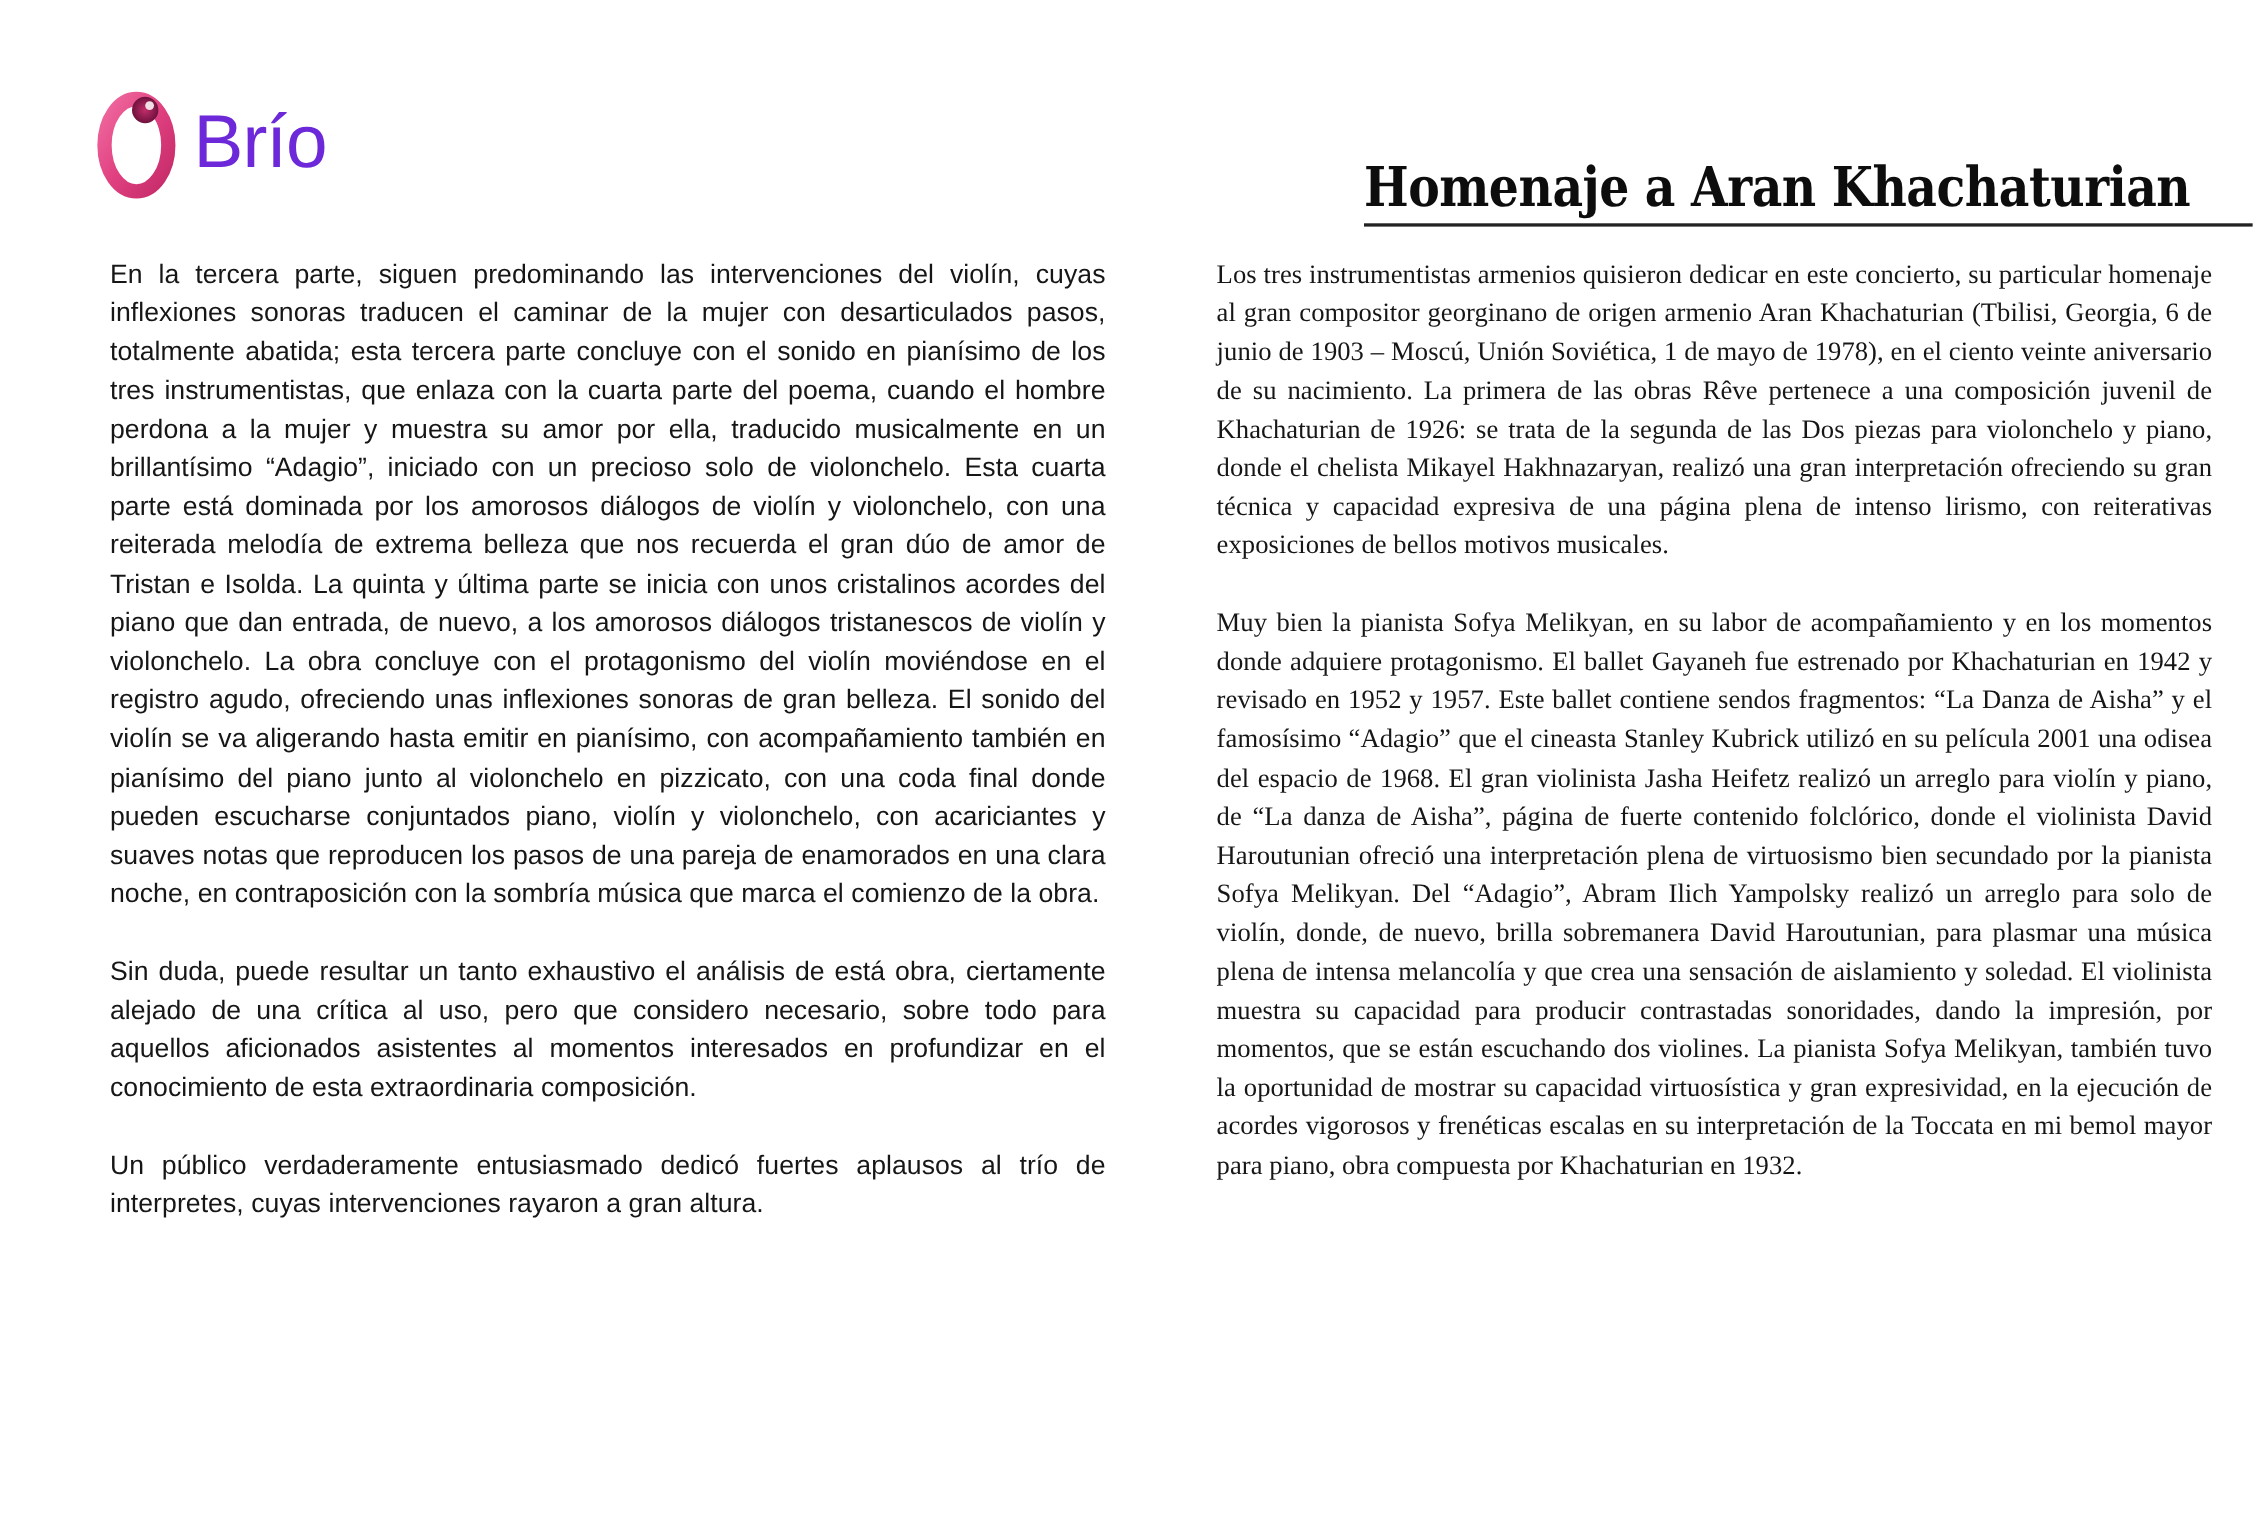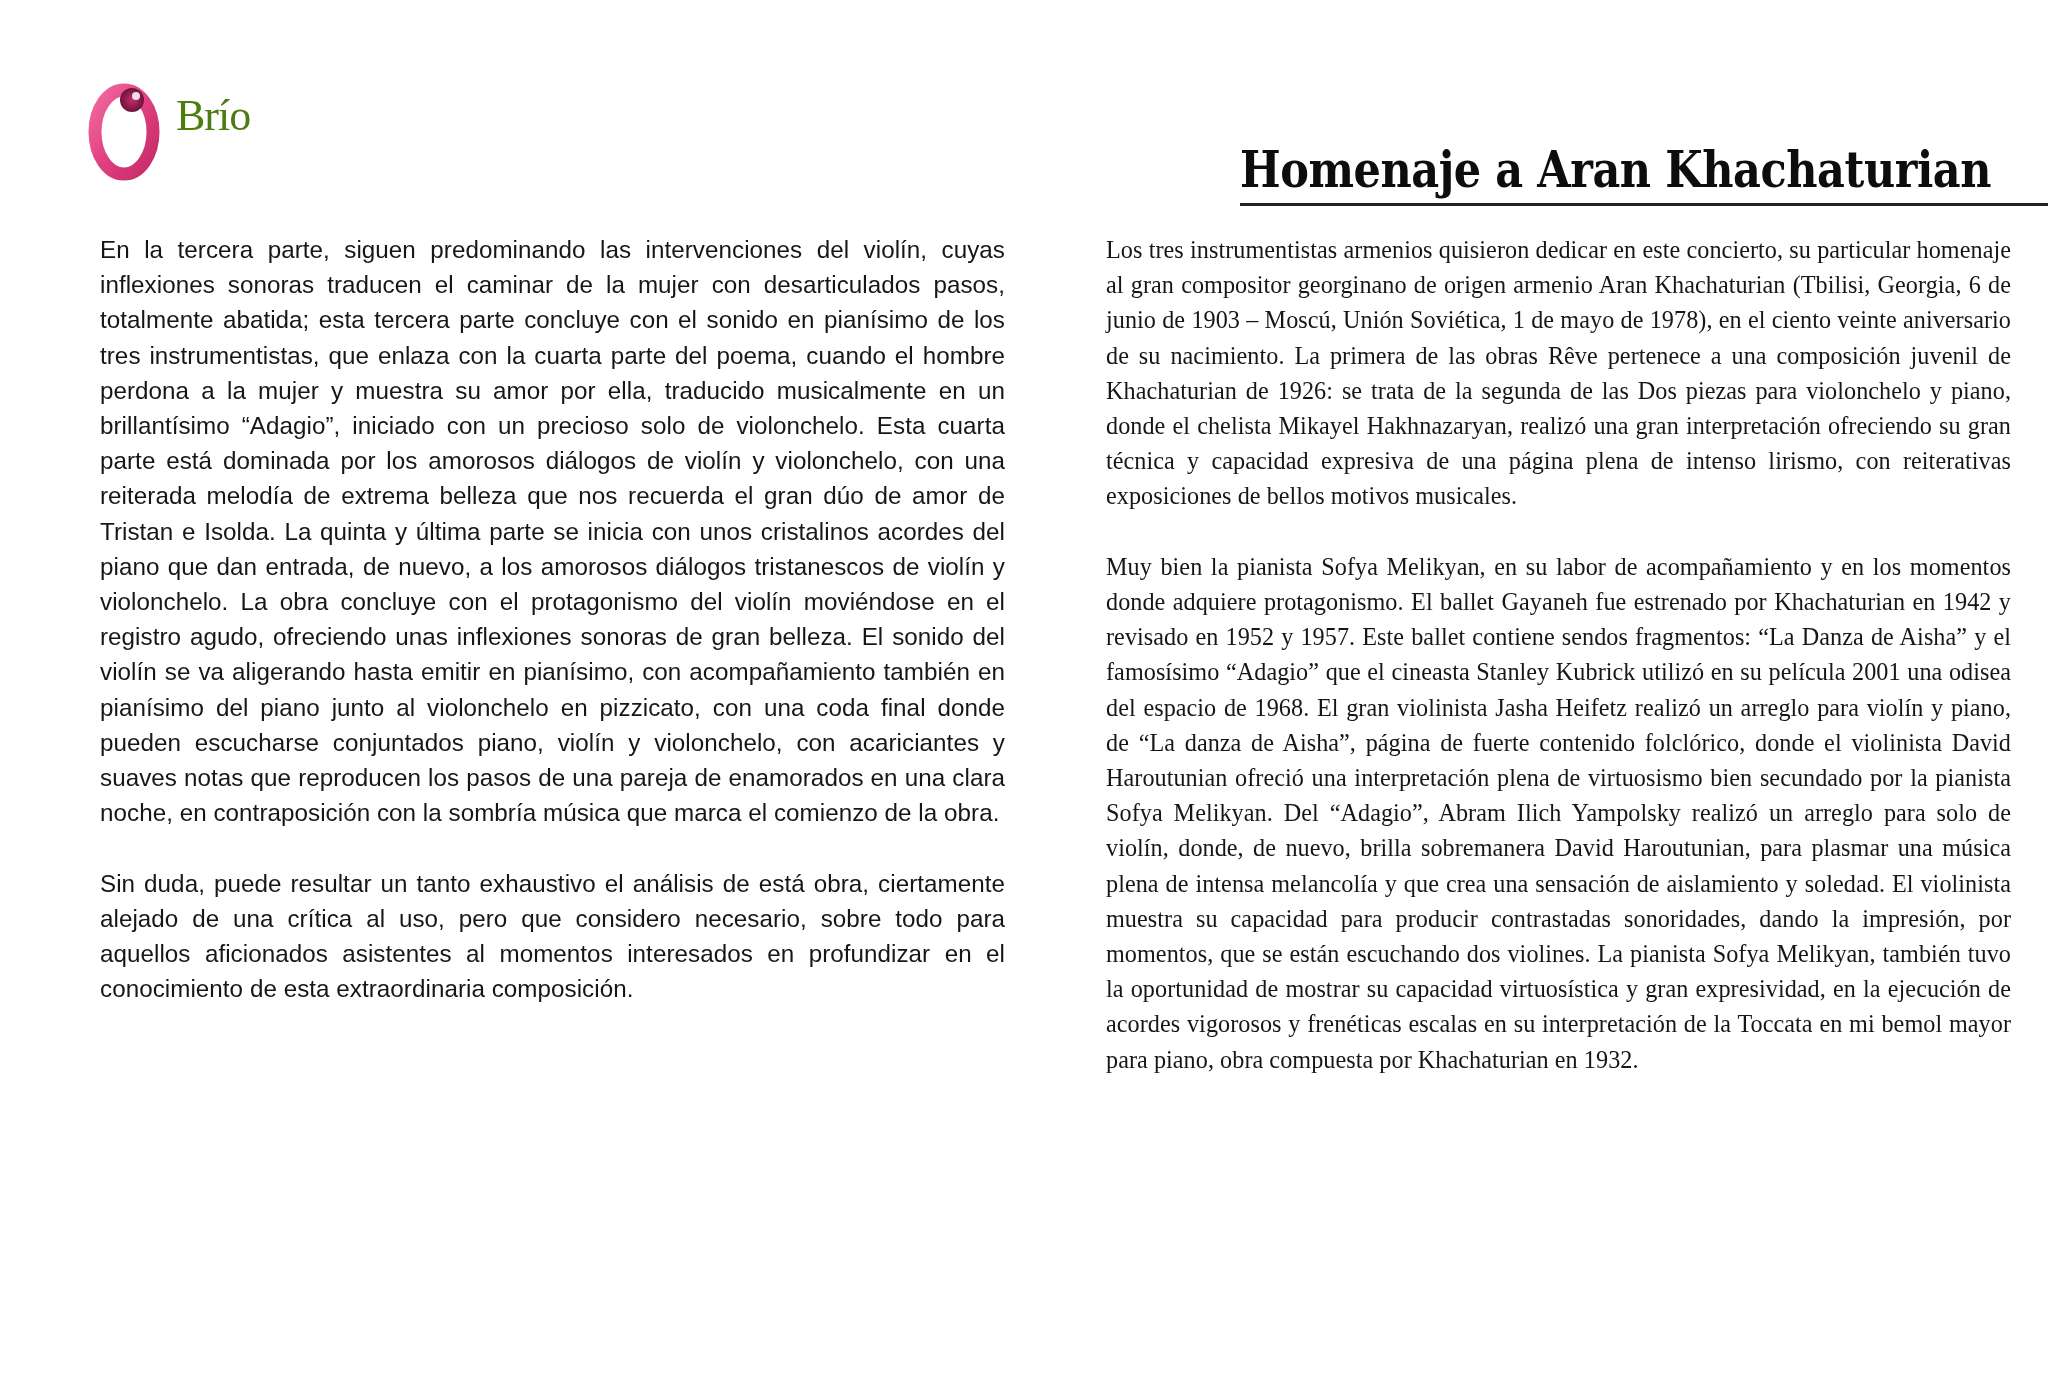--- a/index.html
+++ b/index.html
@@ -20,23 +20,23 @@
       left: 84px;
       top: 76px;
       width: 220px;
       height: 110px;
     }
     .logo svg { display: block; }
     .logo-text {
       position: absolute;
       left: 92px;
       top: 14px;
-      font-family: Liberation Serif, serif;
-      font-size: 44px;
-      color: #4d7c0f;
+      font-family: Liberation Sans, sans-serif;
+      font-size: 68px;
+      color: #6d28d9;
       letter-spacing: -1px;
       font-weight: normal;
     }
     .title-wrap {
       position: absolute;
       left: 1240px;
       top: 140px;
       right: 0;
       height: 66px;
     }
@@ -105,18 +105,19 @@
 </div>
 
 <div class="title-wrap">
   <div class="title">Homenaje a Aran Khachaturian</div>
   <div class="title-rule"></div>
 </div>
 
 <div class="column col-left">
   <p>En la tercera parte, siguen predominando las intervenciones del violín, cuyas inflexiones sonoras traducen el caminar de la mujer con desarticulados pasos, totalmente abatida; esta tercera parte concluye con el sonido en pianísimo de los tres instrumentistas, que enlaza con la cuarta parte del poema, cuando el hombre perdona a la mujer y muestra su amor por ella, traducido musicalmente en un brillantísimo “Adagio”, iniciado con un precioso solo de violonchelo. Esta cuarta parte está dominada por los amorosos diálogos de violín y violonchelo, con una reiterada melodía de extrema belleza que nos recuerda el gran dúo de amor de Tristan e Isolda. La quinta y última parte se inicia con unos cristalinos acordes del piano que dan entrada, de nuevo, a los amorosos diálogos tristanescos de violín y violonchelo. La obra concluye con el protagonismo del violín moviéndose en el registro agudo, ofreciendo unas inflexiones sonoras de gran belleza. El sonido del violín se va aligerando hasta emitir en pianísimo, con acompañamiento también en pianísimo del piano junto al violonchelo en pizzicato, con una coda final donde pueden escucharse conjuntados piano, violín y violonchelo, con acariciantes y suaves notas que reproducen los pasos de una pareja de enamorados en una clara noche, en contraposición con la sombría música que marca el comienzo de la obra.</p>
   <p>Sin duda, puede resultar un tanto exhaustivo el análisis de está  obra, ciertamente alejado de una crítica al uso, pero que considero necesario, sobre todo para aquellos aficionados asistentes al momentos interesados en profundizar en el conocimiento de esta extraordinaria composición.</p>
+  <p>Un público verdaderamente entusiasmado dedicó fuertes aplausos al trío de interpretes, cuyas intervenciones rayaron a gran altura.</p>
 </div>
 
 <div class="column col-right">
   <p>Los tres instrumentistas armenios quisieron dedicar en este concierto, su particular homenaje al gran compositor georginano de origen armenio Aran Khachaturian (Tbilisi, Georgia, 6 de junio de 1903 – Moscú, Unión Soviética, 1 de mayo de 1978), en el ciento veinte aniversario de su nacimiento. La primera de las obras Rêve pertenece a una composición juvenil de Khachaturian de 1926: se trata de la segunda de las Dos piezas para violonchelo y piano, donde el chelista Mikayel Hakhnazaryan, realizó una gran interpretación ofreciendo su gran técnica y capacidad expresiva de una página plena de intenso lirismo, con reiterativas exposiciones de bellos motivos musicales.</p>
   <p>Muy bien la pianista Sofya Melikyan, en su labor de acompañamiento y en los momentos donde adquiere protagonismo. El ballet Gayaneh fue estrenado por Khachaturian en 1942 y revisado en 1952 y 1957. Este ballet contiene sendos fragmentos: “La Danza de Aisha” y el famosísimo “Adagio” que el cineasta Stanley Kubrick utilizó en su película 2001 una odisea del espacio de 1968. El gran violinista Jasha Heifetz realizó un arreglo para violín y piano, de “La danza de Aisha”, página de fuerte contenido folclórico, donde el violinista David Haroutunian ofreció una interpretación plena de virtuosismo bien secundado por la pianista Sofya Melikyan. Del “Adagio”, Abram Ilich Yampolsky realizó un arreglo para solo de violín, donde, de nuevo, brilla sobremanera David Haroutunian, para plasmar una música plena de intensa melancolía y que crea una sensación de aislamiento y soledad. El violinista muestra su capacidad para producir contrastadas sonoridades, dando la impresión, por momentos, que se están escuchando dos violines. La pianista Sofya Melikyan, también tuvo la oportunidad de mostrar su capacidad virtuosística y gran  expresividad, en la ejecución de acordes vigorosos y frenéticas escalas en su interpretación de la Toccata en mi bemol mayor para piano, obra compuesta por Khachaturian en 1932.</p>
 </div>
 
 </body></html>

